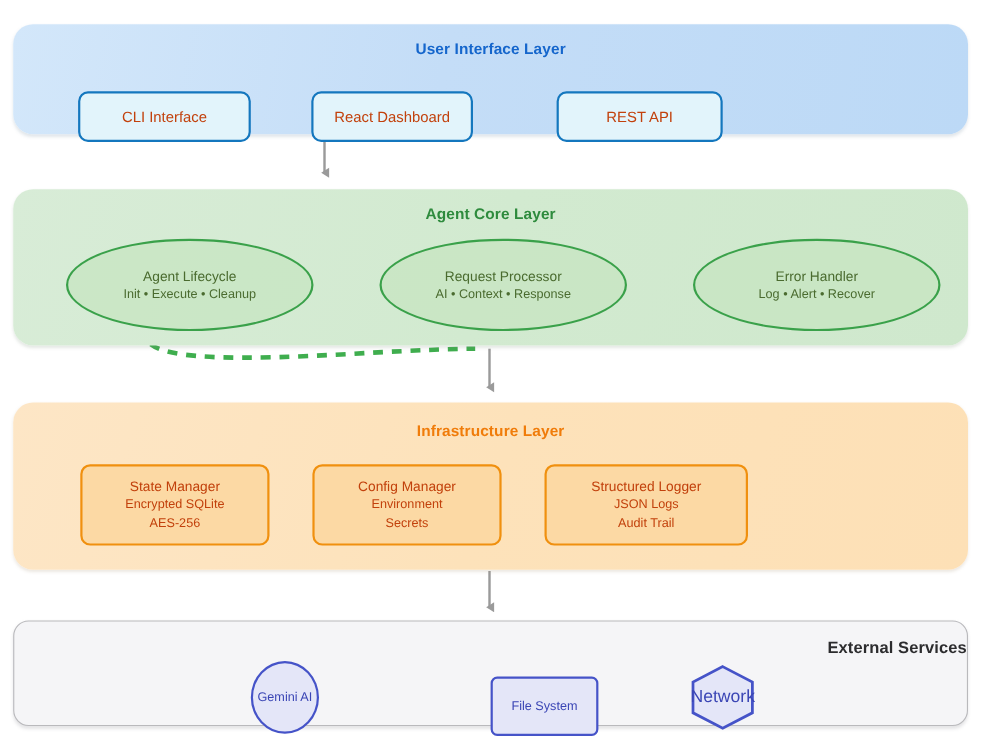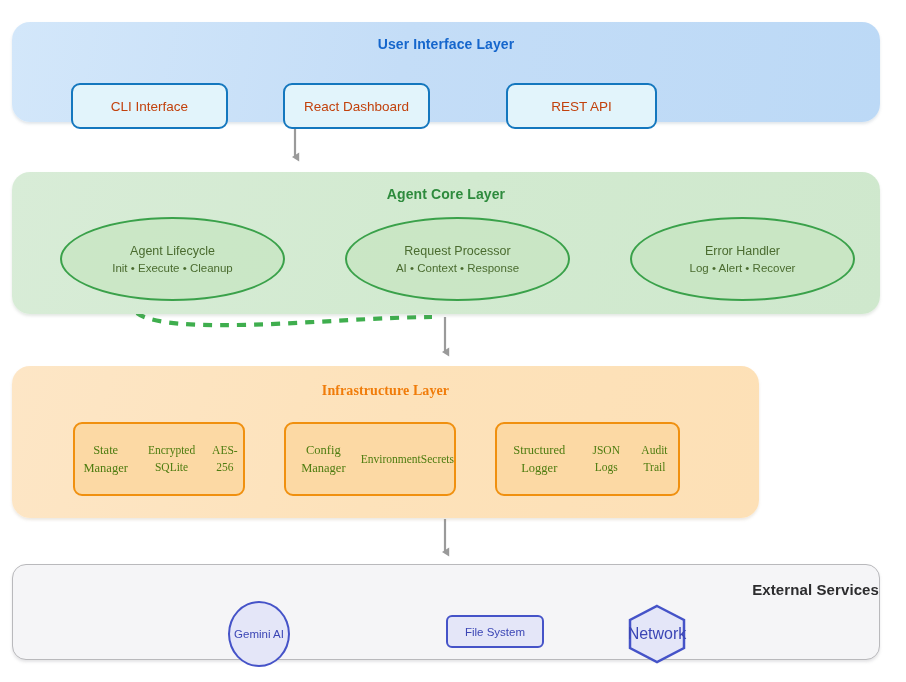--- a/index.html
+++ b/index.html
@@ -90,42 +90,40 @@
     top: 45px;
     height: 84px;
   }
   .core-node .t1 { color: #4a6b2f; font-size: 12.5px; line-height: 17px; }
   .core-node .t2 { color: #4a6b2f; font-size: 11.5px; line-height: 16px; }
 
   
   .layer-infra {
     left: 12px;
     top: 366px;
-    width: 747px;
+    width: 868px;
     height: 152px;
     background: linear-gradient(110deg, #fde6c6 0%, #fde2ba 50%, #fde0b6 100%);
     box-shadow: 0 2px 3px rgba(160,140,110,0.2);
-    font-family: Liberation Serif, serif;
   }
   .layer-infra .layer-title { top: 17px; color: #f07c0a; }
 
   .infra-node {
     position: absolute;
     box-sizing: border-box;
     border: 2px solid #f0900f;
     background: #fcd9a4;
     border-radius: 9px;
     display: flex;
-    flex-direction: row;
-    align-items: center;
-    justify-content: center;
-    text-align: center;
+    flex-direction: column;
+    align-items: center;
+    justify-content: center;
     top: 56px;
     height: 74px;
-    color: #4d7c0f;
+    color: #c2410c;
   }
   .infra-node .t1 { font-size: 12.5px; line-height: 18px; }
   .infra-node .t2 { font-size: 11.5px; line-height: 17px; }
 
   
   .layer-ext {
     left: 12px;
     top: 564px;
     width: 868px;
     height: 96px;
@@ -243,21 +241,21 @@
 </div>
 
 <div class="layer layer-ext">
   <div class="layer-title">External Services</div>
 </div>
 
 <div class="ext-node ext-ellipse" style="left:228px; top:601px; width:62px; height:66px;">
   <span>Gemini AI</span>
 </div>
 
-<div class="ext-node ext-rect" style="left:446px; top:615px; width:98px; height:33px;">
+<div class="ext-node ext-rect" style="left:446px; top:615px; width:98px; height:54px;">
   <span>File System</span>
 </div>
 
 <div class="ext-hex-wrap" style="left:628px; top:604px; width:58px; height:60px;">
   <svg width="58" height="60" viewBox="0 0 58 60">
     <polygon points="29,2 56,16 56,44 29,58 2,44 2,16" fill="#e4e6f8" stroke="#4553c8" stroke-width="2.5"></polygon>
   </svg>
   <span class="ext-hex-label">Network</span>
 </div>
 

